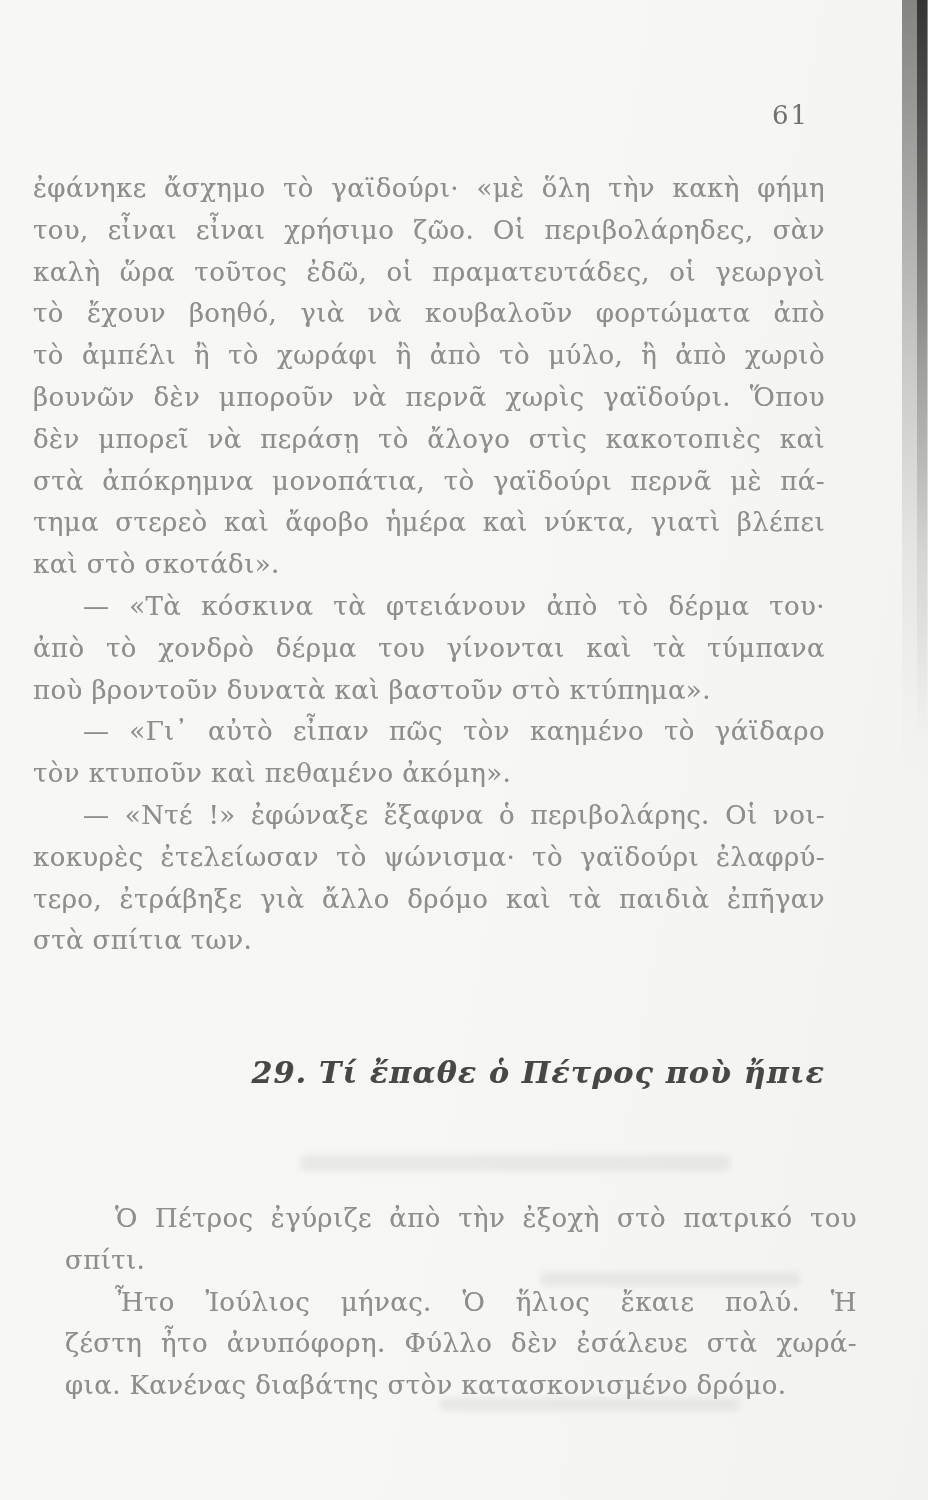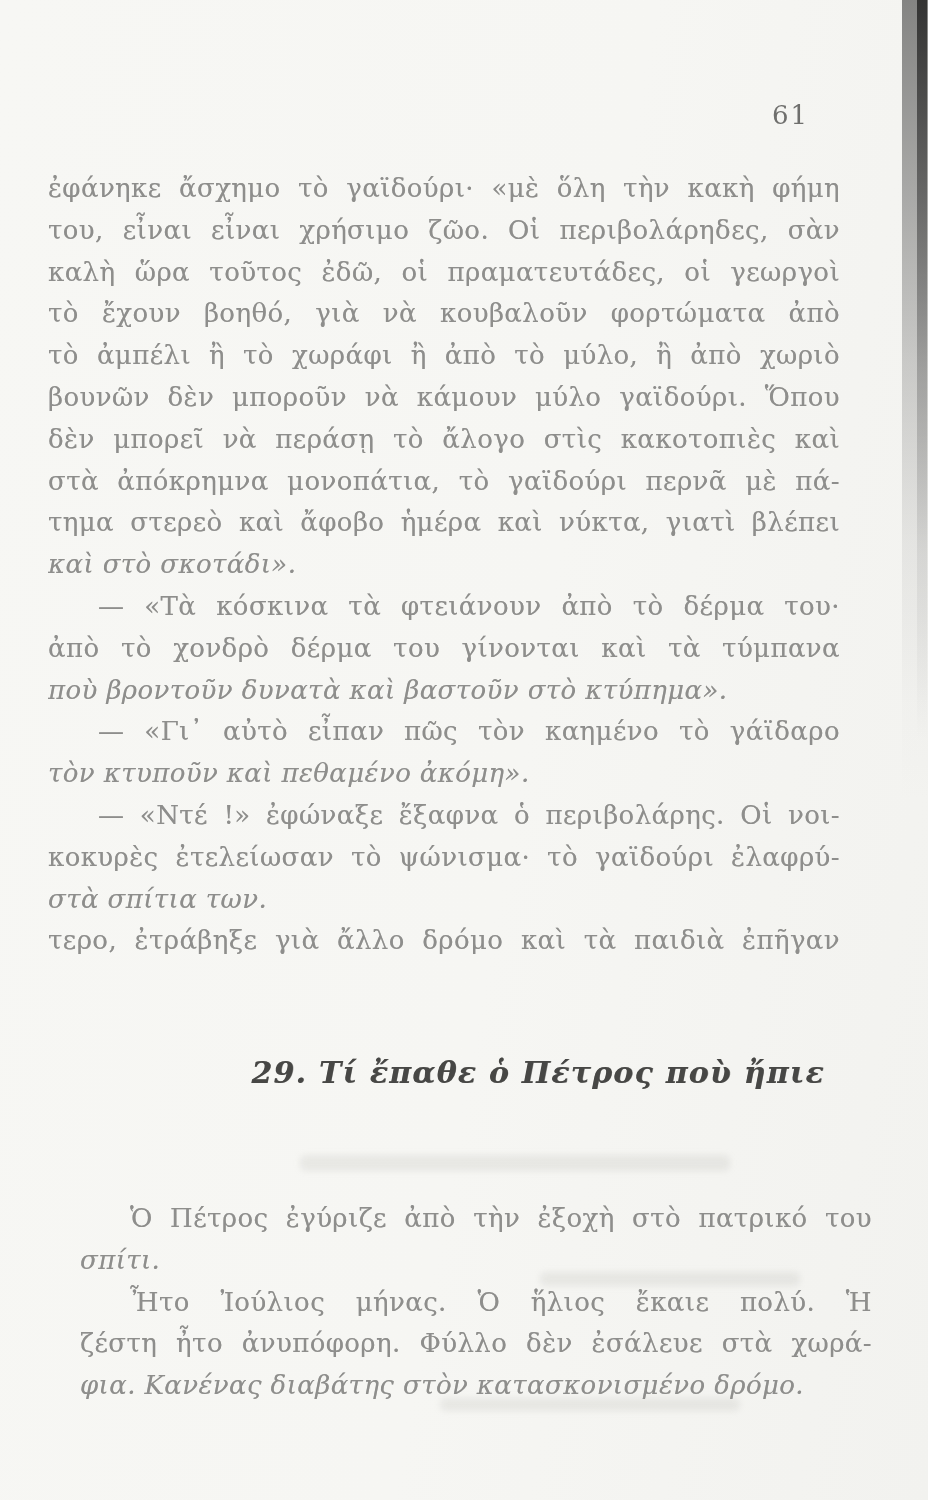--- a/index.html
+++ b/index.html
@@ -47,40 +47,40 @@
   .page-number {
     position: absolute;
     top: 100px;
     left: 772px;
     font-size: 26px;
     color: #6f6f6d;
     letter-spacing: 2px;
   }
   .textcol {
     position: absolute;
-    left: 48px;
+    left: 33px;
     width: 792px;
     color: #8e8e8c;
     font-size: 26px;
     letter-spacing: 0.4px;
     text-shadow: 0 0 0.6px rgba(140,140,138,0.55);
   }
   .body1 { top: 168px; }
   .body2 { top: 1198px; margin-left: 32px; }
   .line {
     height: 41.8px;
     line-height: 41.8px;
     box-sizing: border-box;
     overflow: hidden;
   }
   .jf {                       
     text-align: justify;
     text-align-last: justify;
   }
-  .short { text-align: left; font-style: italic; }
+  .short { text-align: left; }
   .ind { padding-left: 50px; }
   .heading {
     position: absolute;
     top: 1048px;
     left: 33px;
     width: 792px;
     text-align: right;
     font-weight: bold;
     font-size: 30px;
     line-height: 50px;
@@ -109,34 +109,34 @@
   <div class="edge-band-core"></div>
 
   <div class="page-number">61</div>
 
   <div class="textcol body1">
     <div class="line jf">ἐφάνηκε ἄσχημο τὸ γαϊδούρι· «μὲ ὅλη τὴν κακὴ φήμη</div>
     <div class="line jf">του, εἶναι εἶναι χρήσιμο ζῶο. Οἱ περιβολάρηδες, σὰν</div>
     <div class="line jf">καλὴ ὥρα τοῦτος ἐδῶ, οἱ πραματευτάδες, οἱ γεωργοὶ</div>
     <div class="line jf">τὸ ἔχουν βοηθό, γιὰ νὰ κουβαλοῦν φορτώματα ἀπὸ</div>
     <div class="line jf">τὸ ἀμπέλι ἢ τὸ χωράφι ἢ ἀπὸ τὸ μύλο, ἢ ἀπὸ χωριὸ</div>
-    <div class="line jf">βουνῶν δὲν μποροῦν νὰ κάμουν μύλο γαϊδούρι. Ὅπου</div>
+    <div class="line jf">βουνῶν δὲν μποροῦν νὰ περνᾶ χωρὶς γαϊδούρι. Ὅπου</div>
     <div class="line jf">δὲν μπορεῖ νὰ περάσῃ τὸ ἄλογο στὶς κακοτοπιὲς καὶ</div>
     <div class="line jf">στὰ ἀπόκρημνα μονοπάτια, τὸ γαϊδούρι περνᾶ μὲ πά-</div>
     <div class="line jf">τημα στερεὸ καὶ ἄφοβο ἡμέρα καὶ νύκτα, γιατὶ βλέπει</div>
     <div class="line short">καὶ στὸ σκοτάδι».</div>
     <div class="line jf ind">— «Τὰ κόσκινα τὰ φτειάνουν ἀπὸ τὸ δέρμα του·</div>
     <div class="line jf">ἀπὸ τὸ χονδρὸ δέρμα του γίνονται καὶ τὰ τύμπανα</div>
     <div class="line short">ποὺ βροντοῦν δυνατὰ καὶ βαστοῦν στὸ κτύπημα».</div>
     <div class="line jf ind">— «Γι᾽ αὐτὸ εἶπαν πῶς τὸν καημένο τὸ γάϊδαρο</div>
     <div class="line short">τὸν κτυποῦν καὶ πεθαμένο ἀκόμη».</div>
     <div class="line jf ind">— «Ντέ !» ἐφώναξε ἔξαφνα ὁ περιβολάρης. Οἱ νοι-</div>
     <div class="line jf">κοκυρὲς ἐτελείωσαν τὸ ψώνισμα· τὸ γαϊδούρι ἐλαφρύ-</div>
+    <div class="line jf">τερο, ἐτράβηξε γιὰ ἄλλο δρόμο καὶ τὰ παιδιὰ ἐπῆγαν</div>
     <div class="line short">στὰ σπίτια των.</div>
-    <div class="line jf">τερο, ἐτράβηξε γιὰ ἄλλο δρόμο καὶ τὰ παιδιὰ ἐπῆγαν</div>
   </div>
 
   <div class="heading">
     <div>29. Τί ἔπαθε ὁ Πέτρος ποὺ ἤπιε</div>
   </div>
 
   <div class="textcol body2">
     <div class="line jf ind">Ὁ Πέτρος ἐγύριζε ἀπὸ τὴν ἐξοχὴ στὸ πατρικό του</div>
     <div class="line short">σπίτι.</div>
     <div class="line jf ind">Ἦτο Ἰούλιος μήνας. Ὁ ἥλιος ἔκαιε πολύ. Ἡ</div>

